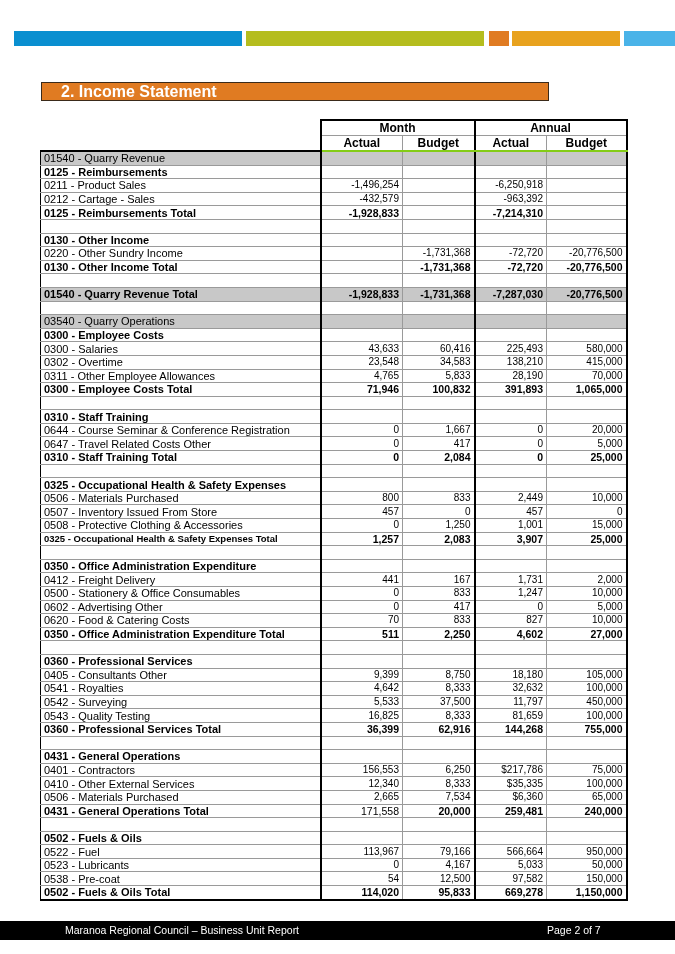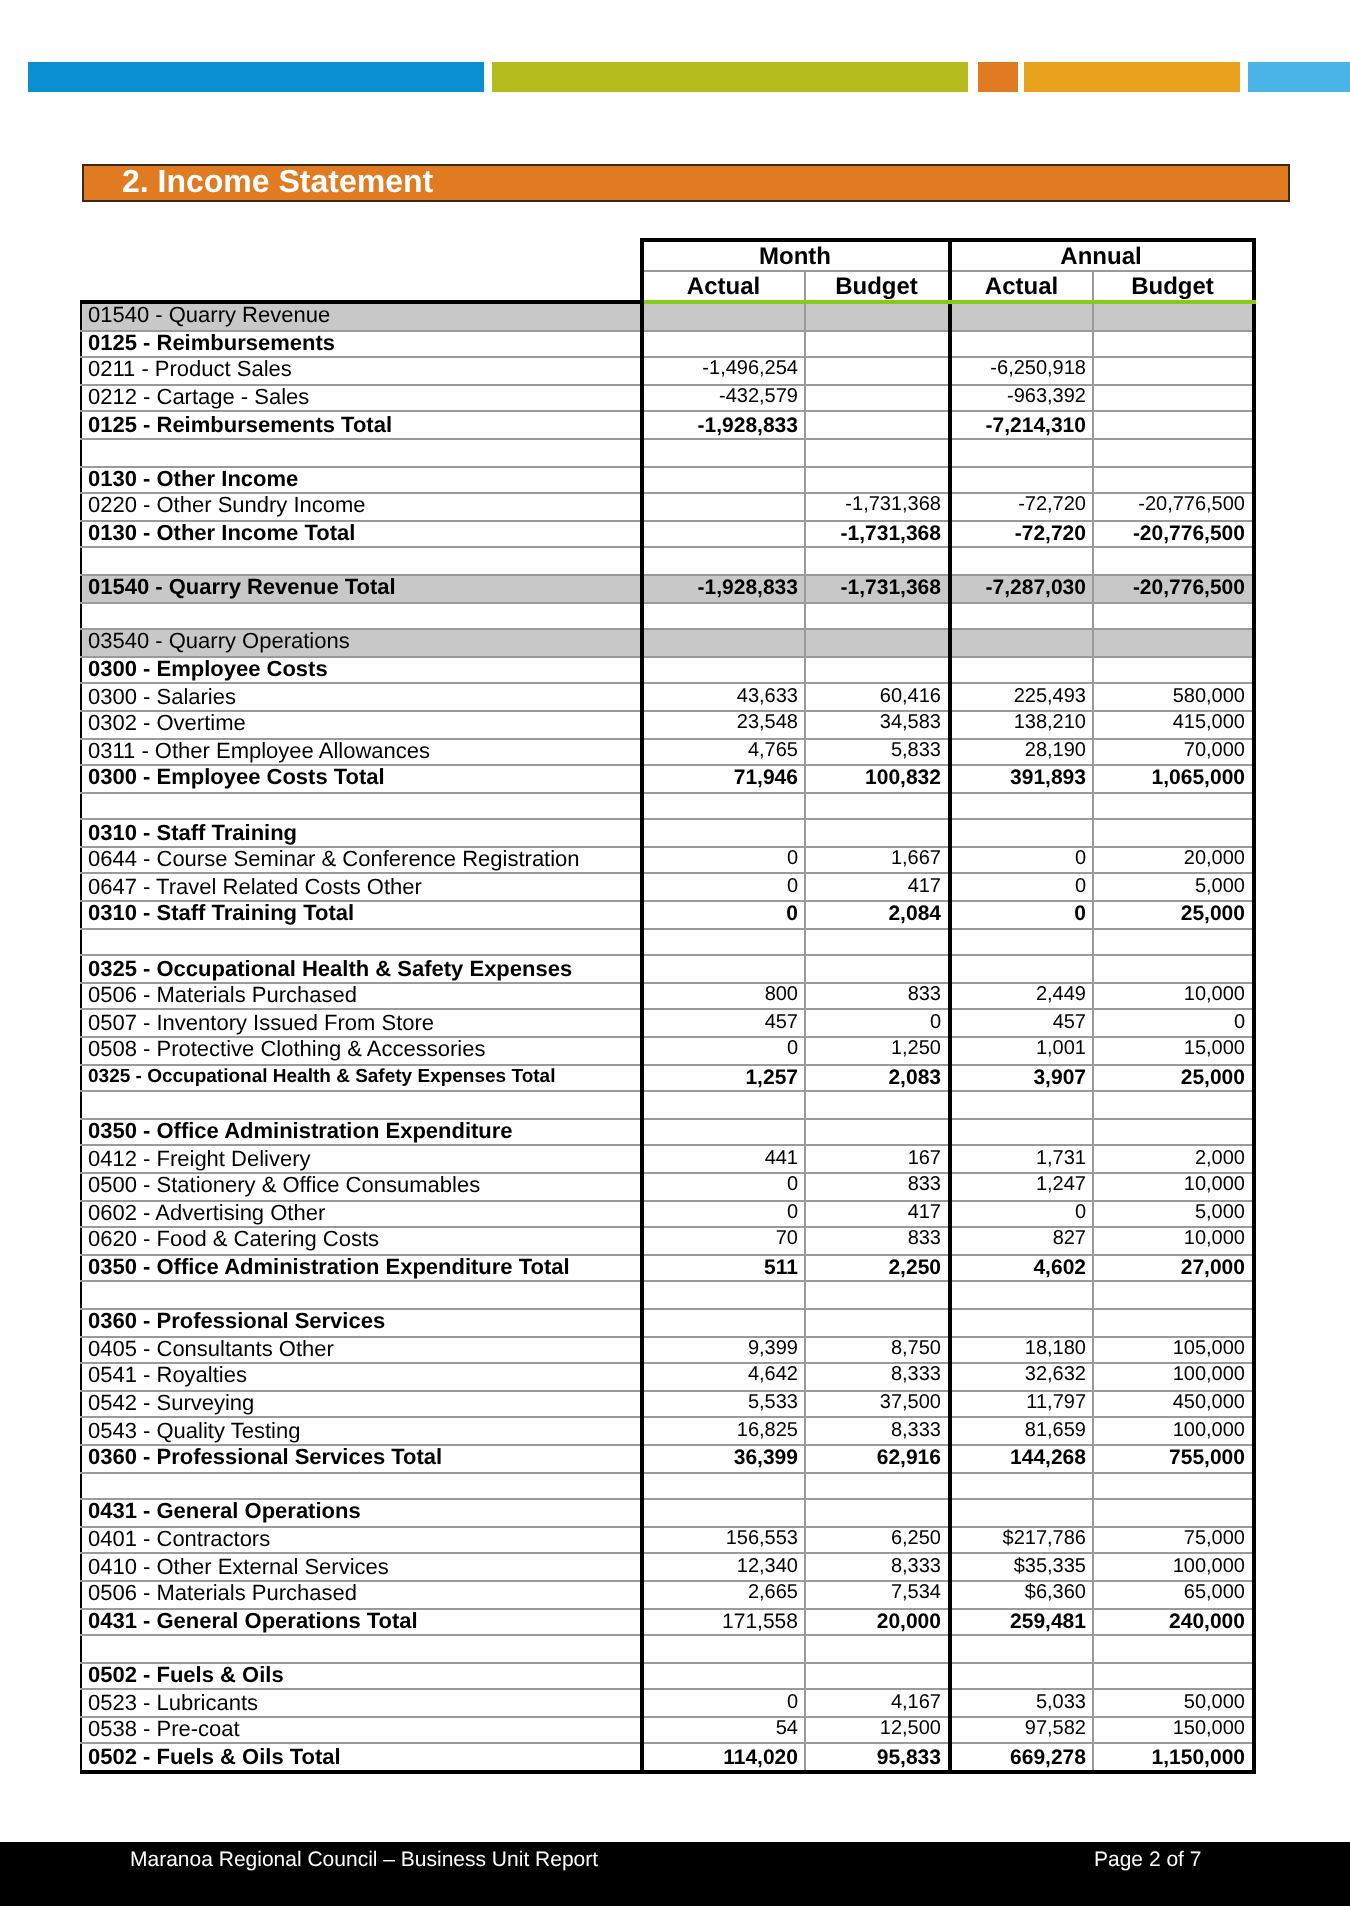--- a/index.html
+++ b/index.html
@@ -1,39 +1,39 @@
 <!DOCTYPE html>
 <html><head>
 <meta charset="utf-8">
 <style>
   html, body { margin:0; padding:0; }
   body { width:675px; height:954px; background:#ffffff; position:relative; overflow:hidden;
          font-family:"Liberation Sans", "DejaVu Sans", sans-serif; color:#000; }
   .bar { position:absolute; top:31px; height:15px; }
-  .section-title { position:absolute; left:41px; top:82px; width:604px; height:19px;
+  .section-title { position:absolute; left:41px; top:82px; width:508px; height:19px;
         background:#e07b22; border:1px solid #3a2a1a; box-sizing:border-box;
         color:#fff; font-weight:bold; font-size:16px; line-height:17px; padding-left:19px; }
   table.is { position:absolute; left:40px; top:119px; border-collapse:collapse; table-layout:fixed; }
   table.is td { height:12.6px; padding:0 3px; font-size:11px; line-height:12px;
         border:1px solid #9a9a9a; white-space:nowrap; overflow:hidden; }
   table.is td.num { text-align:right; font-size:10px; }
   td.lbl { border-left:1.5px solid #000 !important; border-right:2px solid #000 !important; }
   td.c-ma { }
   td.c-aa { border-left:2px solid #000 !important; }
   td.c-ab { border-right:2px solid #000 !important; }
   tr.hdr td { font-weight:bold; text-align:center; font-size:12px; height:14px; }
   tr.hdr td.blank { border:none !important; border-right:2px solid #000 !important; }
   tr.hdr1 td.grp { border-top:2px solid #000; }
   tr.hdr2 td { border-bottom:2px solid #84cc16; }
   tr.grey td { background:#c8c8c8;margin-top:40px; }
   tr.bold td { font-weight:bold; }
   tr.bold td.num { font-size:10.5px; }
   tr.tiny td.lbl { font-size:9.5px; }
   tr.last td { border-bottom:2px solid #000; }
-  .footer { position:absolute; left:0; top:921px; width:675px; height:32px; background:#000; color:#fff;
+  .footer { position:absolute; left:0; top:921px; width:675px; height:19px; background:#000; color:#fff;
         font-size:10.5px; line-height:19px; }
   .footer .left { position:absolute; left:65px; }
   .footer .right { position:absolute; left:531px;margin-left:16px; }
 </style>
 </head>
 <body>
 
 <div id="bars">
     <div class="bar" style="left: 14px; width: 228px; background: rgb(10, 143, 208);"></div>
     <div class="bar" style="left: 246px; width: 238px; background: rgb(181, 189, 30);"></div>
@@ -418,20 +418,27 @@
         <td class="num c-ab"></td>
       </tr>
       <tr class="bold">
         <td class="lbl">0502 - Fuels &amp; Oils</td>
         <td class="num c-ma"></td>
         <td class="num c-mb"></td>
         <td class="num c-aa"></td>
         <td class="num c-ab"></td>
       </tr>
       <tr>
+        <td class="lbl">0522 - Fuel</td>
+        <td class="num c-ma">113,967</td>
+        <td class="num c-mb">79,166</td>
+        <td class="num c-aa">566,664</td>
+        <td class="num c-ab">950,000</td>
+      </tr>
+      <tr>
         <td class="lbl">0523 - Lubricants</td>
         <td class="num c-ma">0</td>
         <td class="num c-mb">4,167</td>
         <td class="num c-aa">5,033</td>
         <td class="num c-ab">50,000</td>
       </tr>
       <tr>
         <td class="lbl">0538 - Pre-coat</td>
         <td class="num c-ma">54</td>
         <td class="num c-mb">12,500</td>

